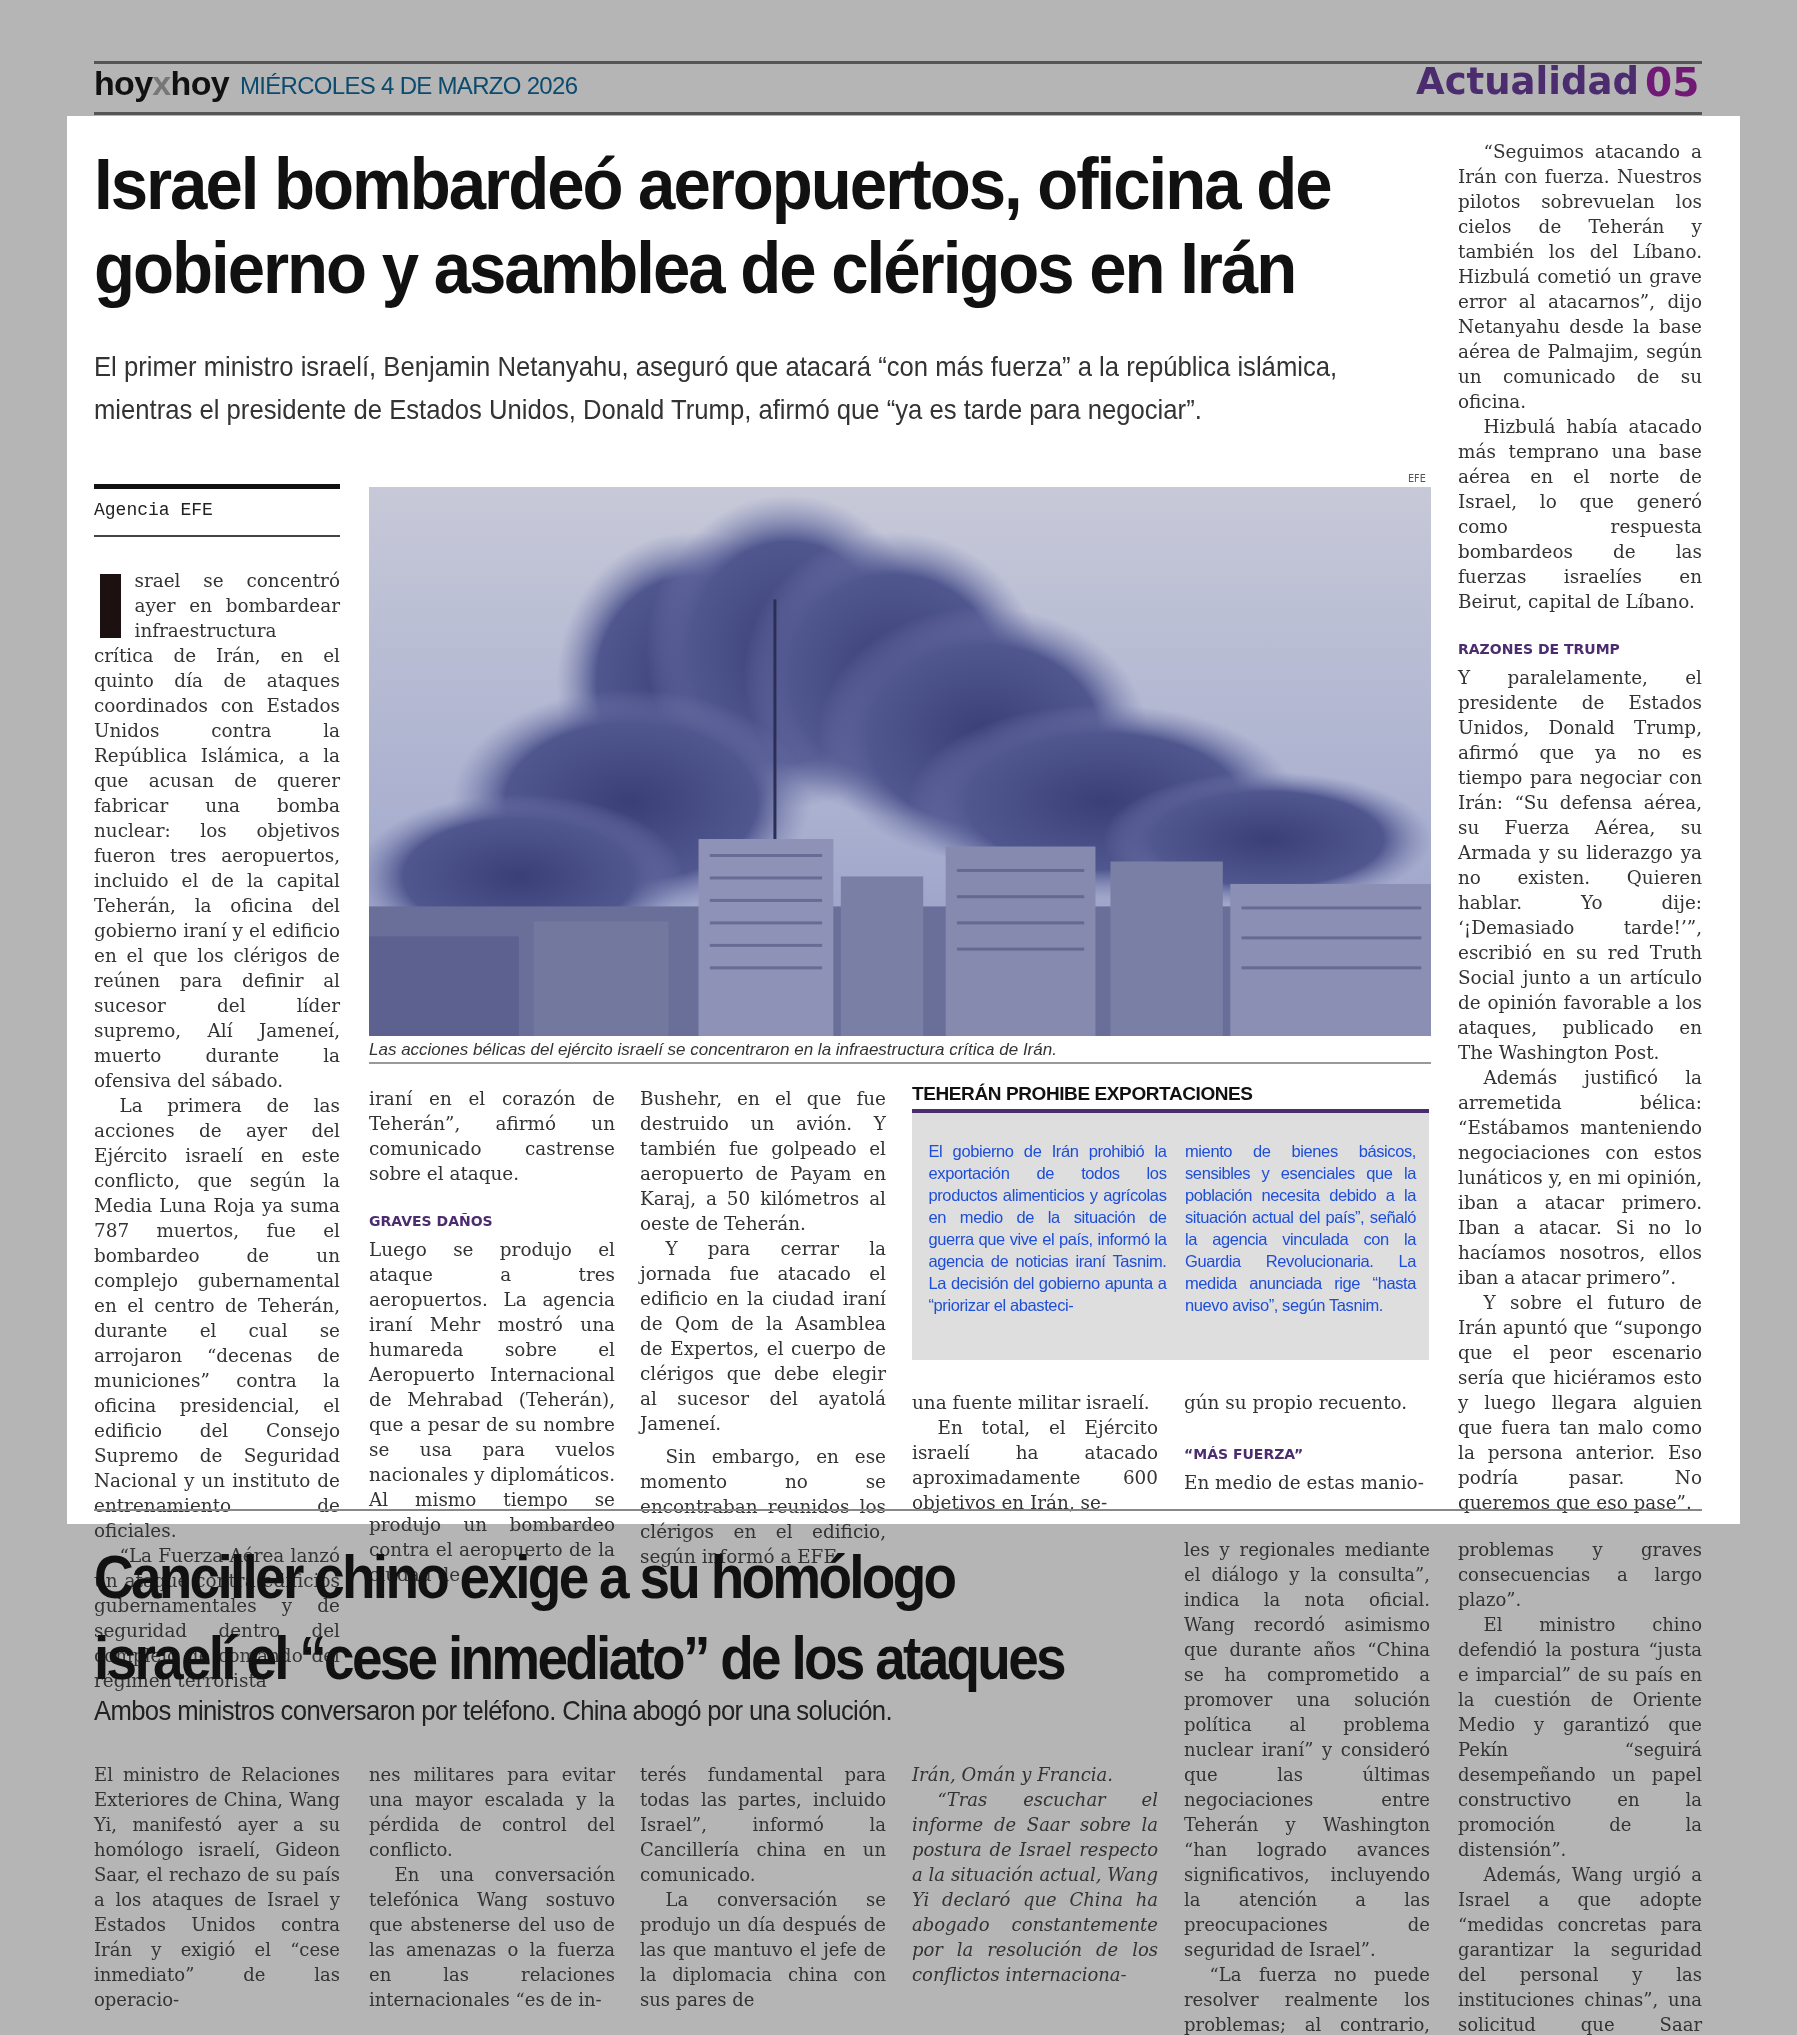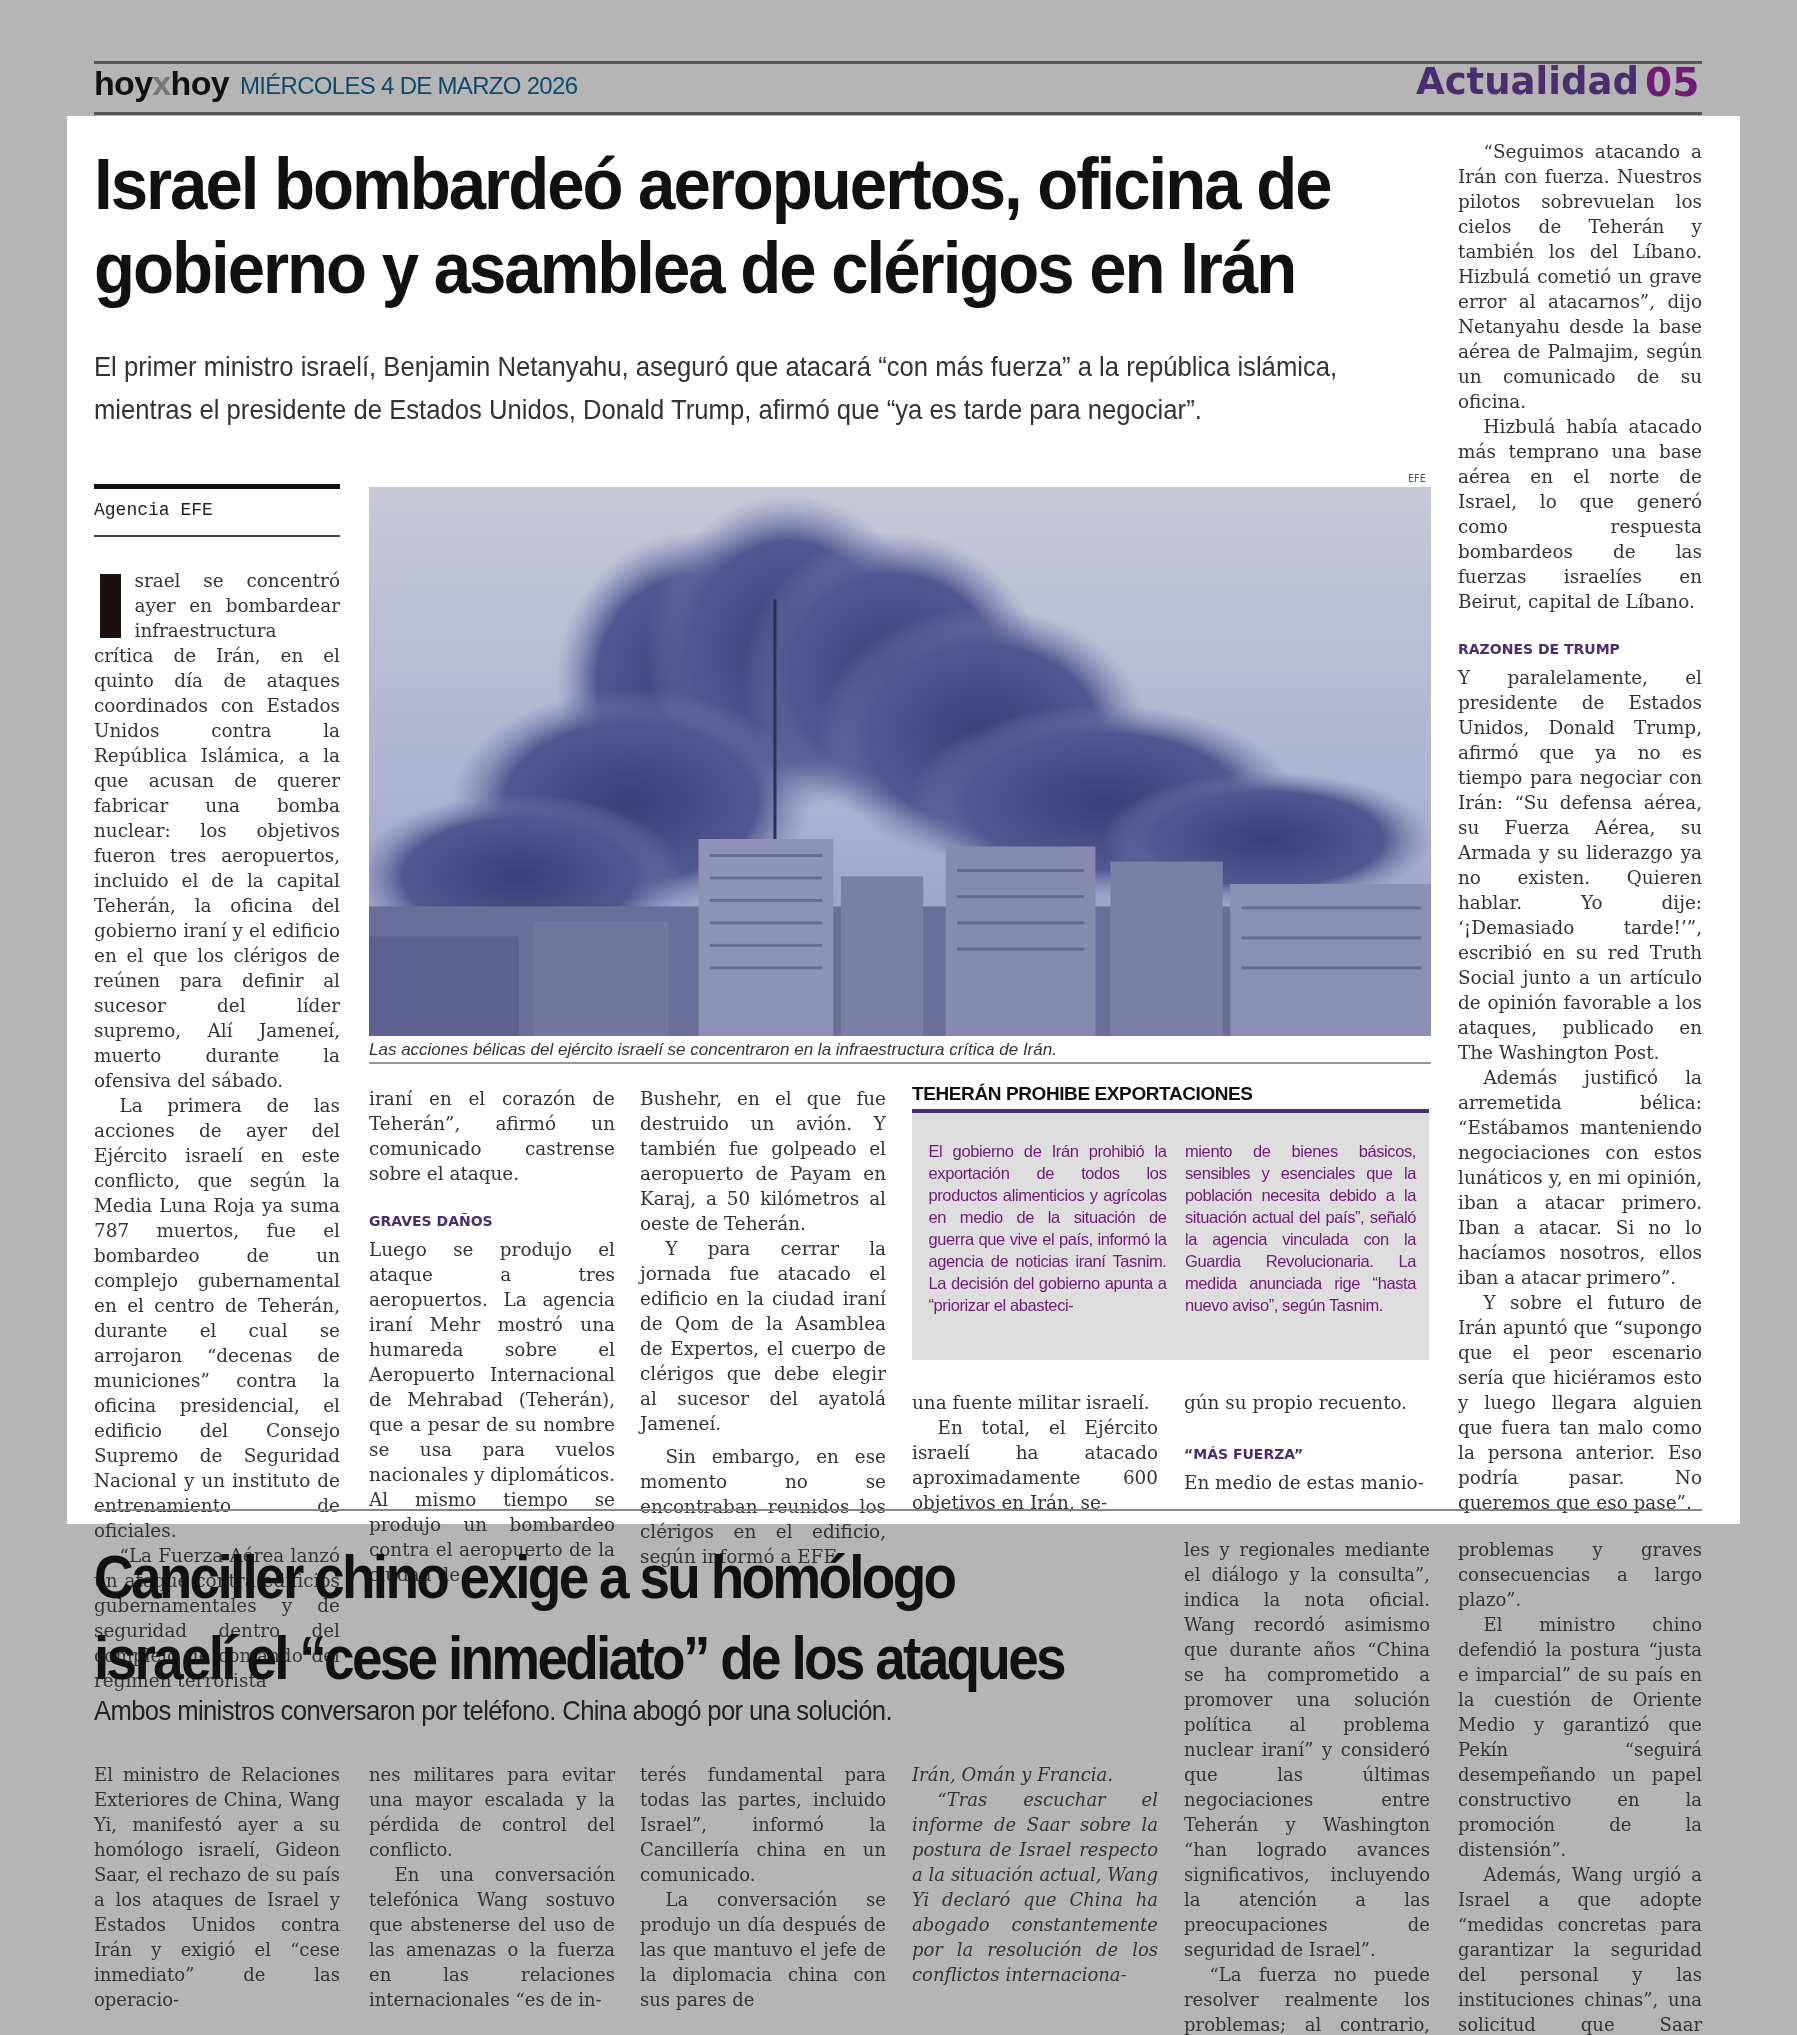--- a/index.html
+++ b/index.html
@@ -50,21 +50,21 @@
   .credit { left: 1408px; top: 473px; font-family: "DejaVu Sans", sans-serif; font-size: 9.7px; color: #555; }
   .caption { left: 369px; top: 1040px; width: 1062px; font-family: "Liberation Sans", sans-serif; font-style: italic; font-size: 17px; color: #333; }
   .caption-rule { left: 369px; top: 1062px; width: 1062px; height: 2.2px; background: #999; }
 
   
   .box-title { left: 912px; top: 1083px; font-family: "Liberation Sans", sans-serif; font-weight: bold; font-size: 19px; color: #111; letter-spacing: -0.4px; }
   .box-rule { left: 912px; top: 1109px; width: 517px; height: 4.5px; background: #4b2c6f; }
   .box { left: 912px; top: 1113px; width: 517px; height: 247px; background: #dedede; }
   .box-col {
     position: absolute; font-family: "Liberation Sans", sans-serif; font-size: 16.5px; line-height: 22px;
-    color: #701a75; text-align: justify; letter-spacing: -0.4px;
+    color: #1d4ed8; text-align: justify; letter-spacing: -0.4px;
   }
 
   .divider { left: 94px; top: 1509px; width: 1608px; height: 2.2px; background: #888; }
 
   
   .headline2 {
     left: 94px; top: 1537px; width: 1124px;
     font-family: "Liberation Sans", sans-serif; font-weight: bold; font-size: 61px;
     line-height: 81px; color: #111; letter-spacing: -3px; transform: scaleX(0.9); transform-origin: left top;
   }

